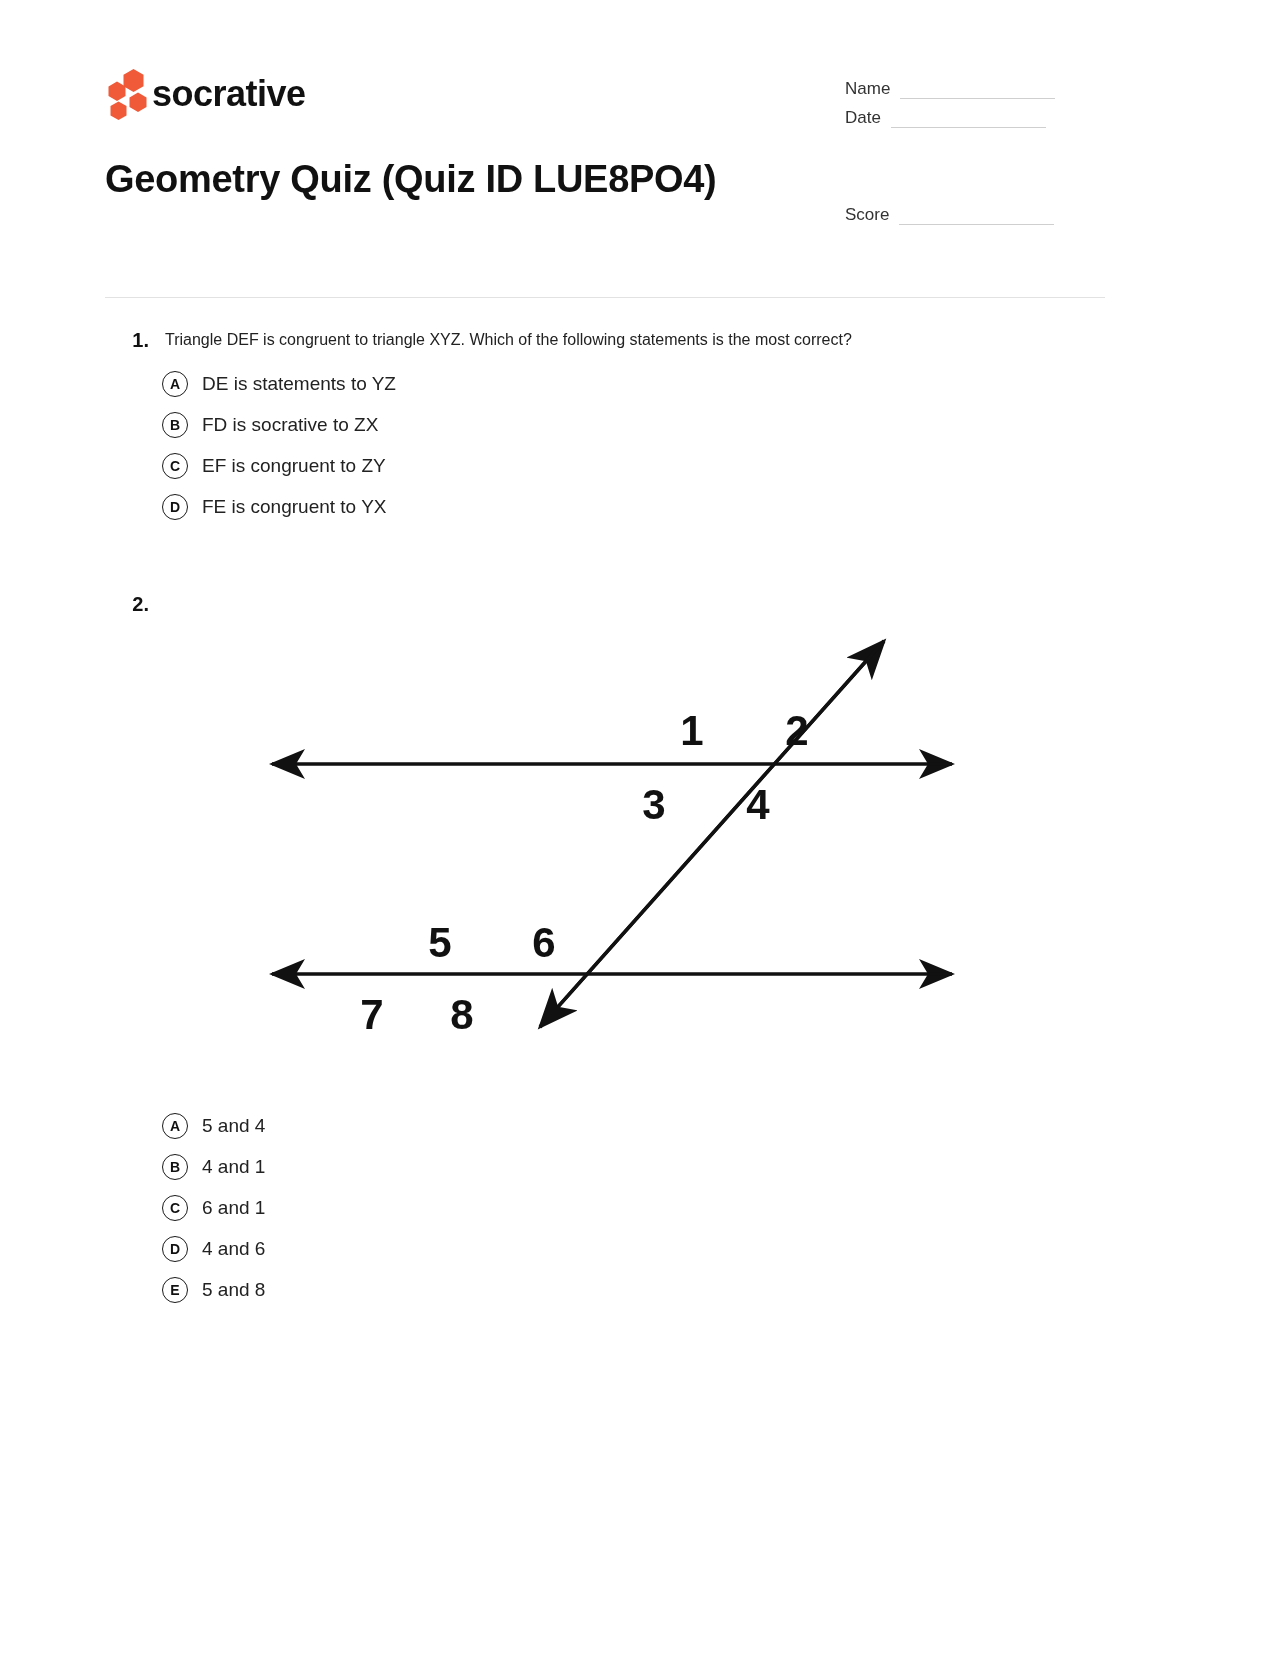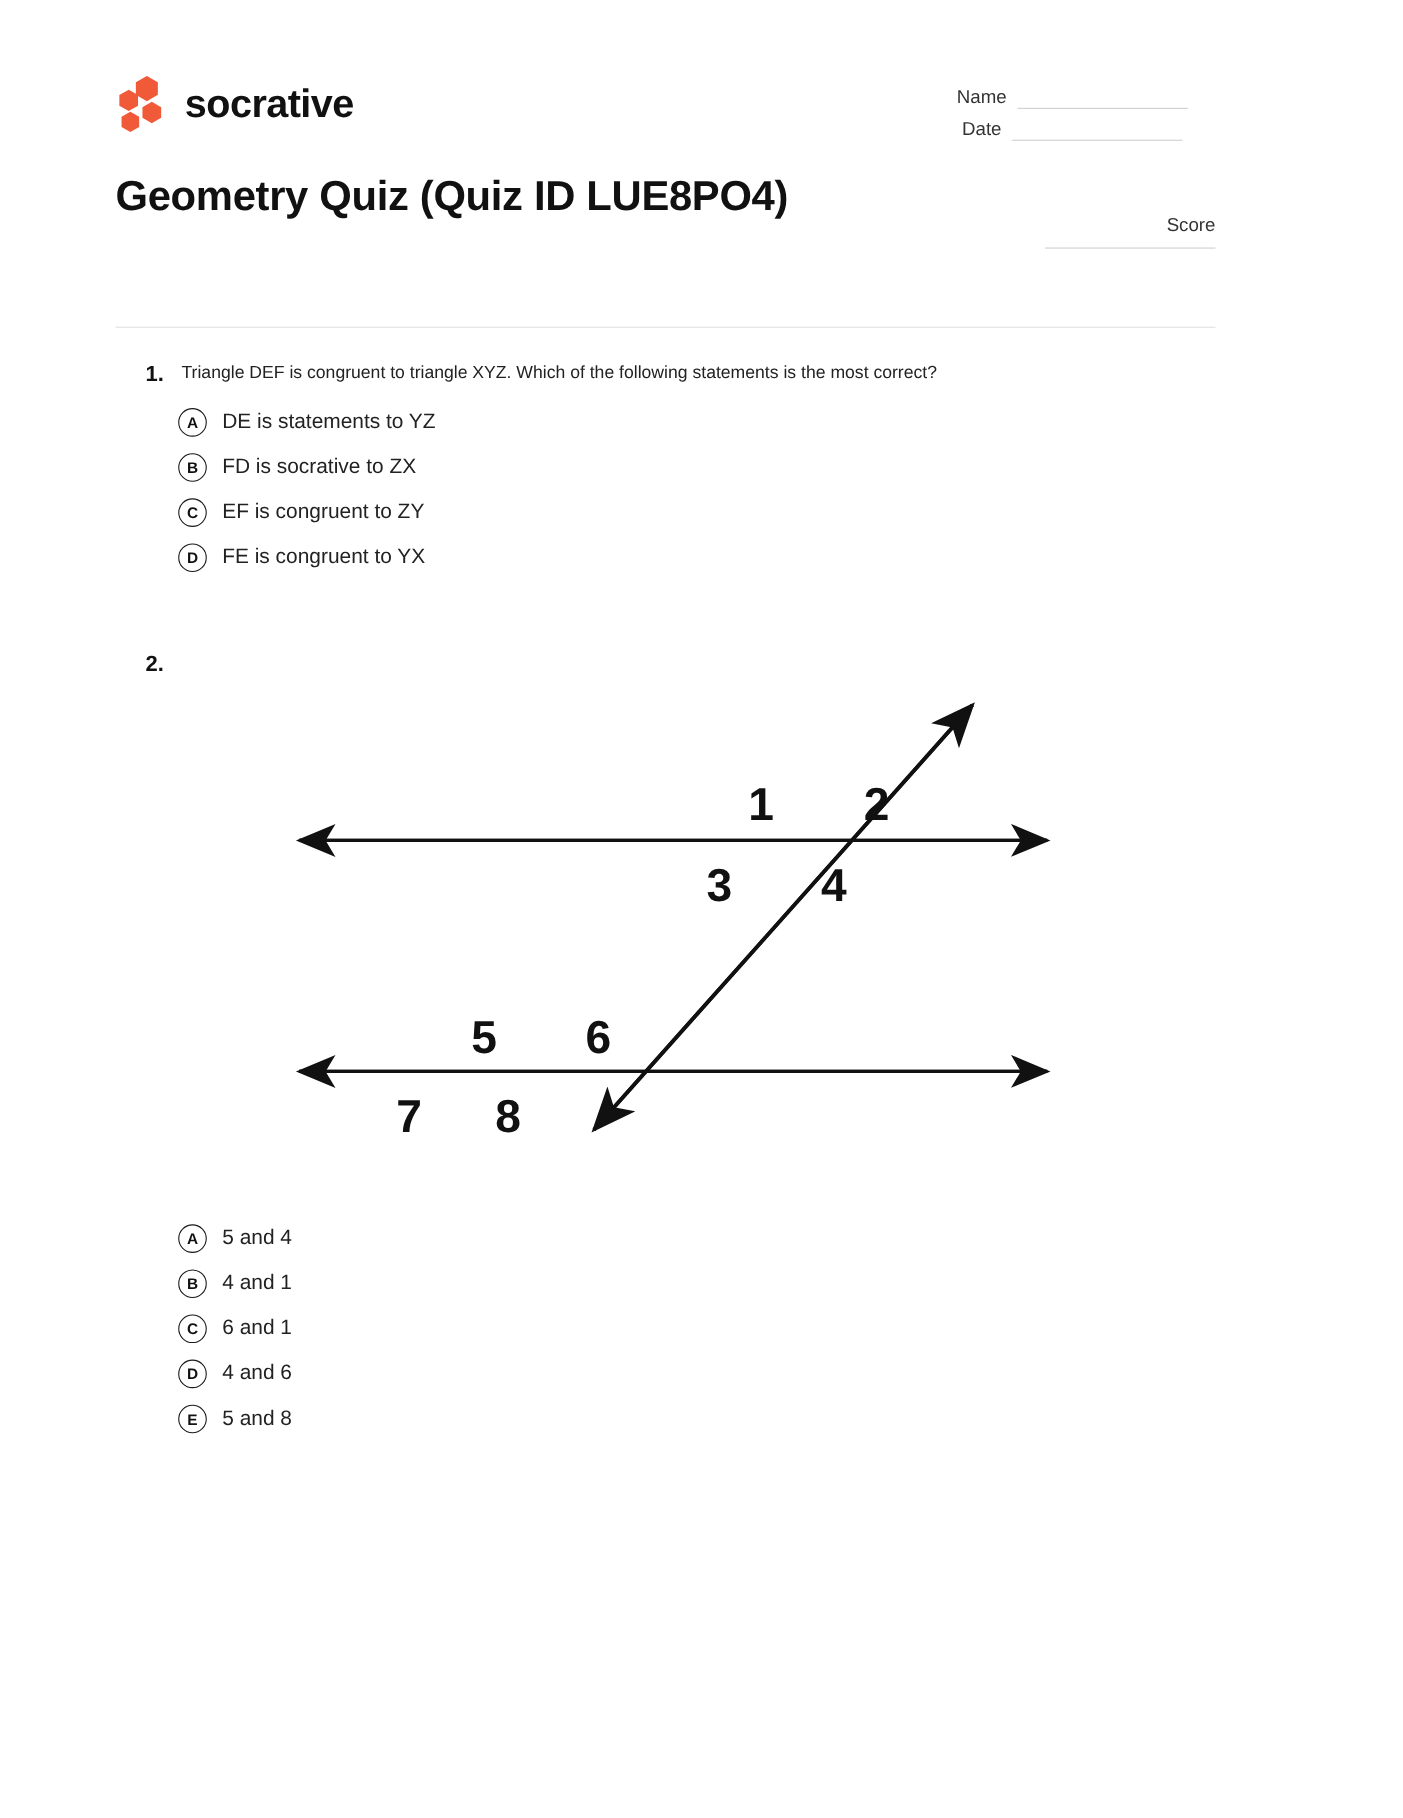--- a/index.html
+++ b/index.html
@@ -31,21 +31,21 @@
     width: 1000px;
     height: 235px;
   }
 
   .brand {
     position: absolute;
     left: 0;
     top: 8px;
     display: flex;
     align-items: center;
-    gap: 17px;
+    gap: 1px;
   }
   .brand-mark {
     width: 46px;
     height: 52px;
     display: block;
   }
   .brand-name {
     font-size: 36px;
     font-weight: 700;
     letter-spacing: -0.5px;
@@ -68,38 +68,37 @@
   
   .meta {
     position: absolute;
     right: 0;
     top: 10px;
     width: 260px;
   }
   .meta-row {
     display: flex;
     align-items: flex-end;
-    justify-content: center;
+    justify-content: flex-start;
     gap: 10px;
     height: 29px;
   }
   .meta-row .meta-label {
     font-size: 17px;
     color: #333333;
     line-height: 20px;
     white-space: nowrap;
   }
   .meta-row .meta-rule {
     width: 155px;
     border-bottom: 1px solid #cfcfcf;
     height: 20px;
   }
   .meta-score {
     margin-top: 68px;
-    flex-direction: column;
   }
 
   .header-divider {
     position: absolute;
     left: 105px;
     top: 297px;
     width: 1000px;
     height: 1px;
     background: #e2e2e2;
   }

